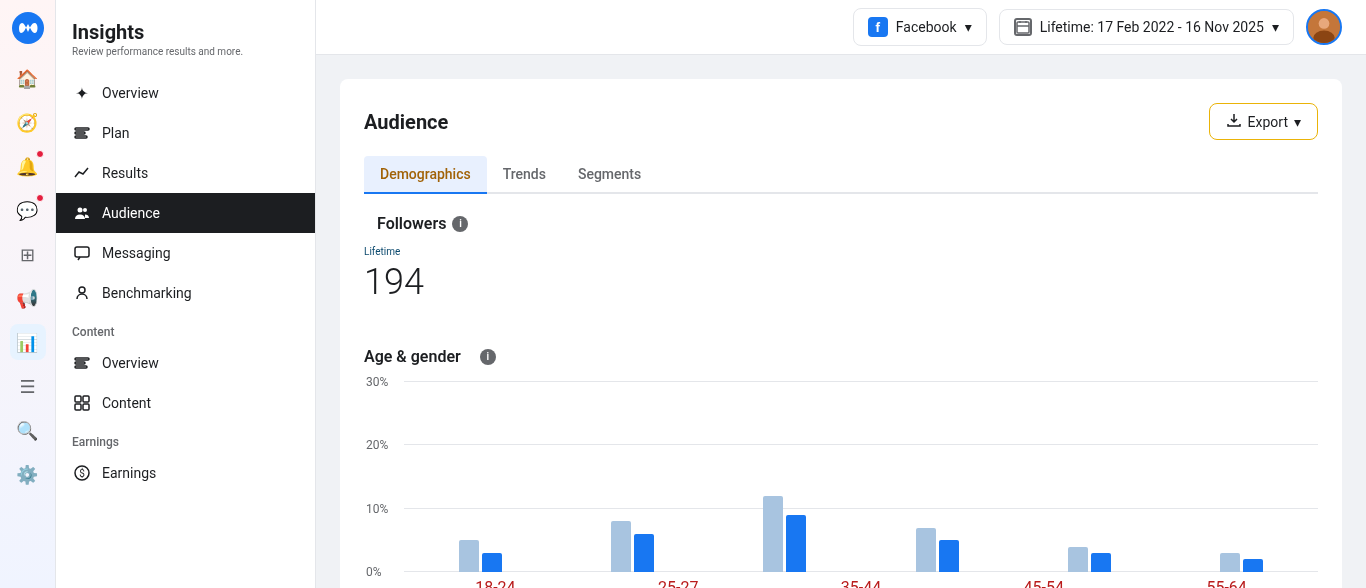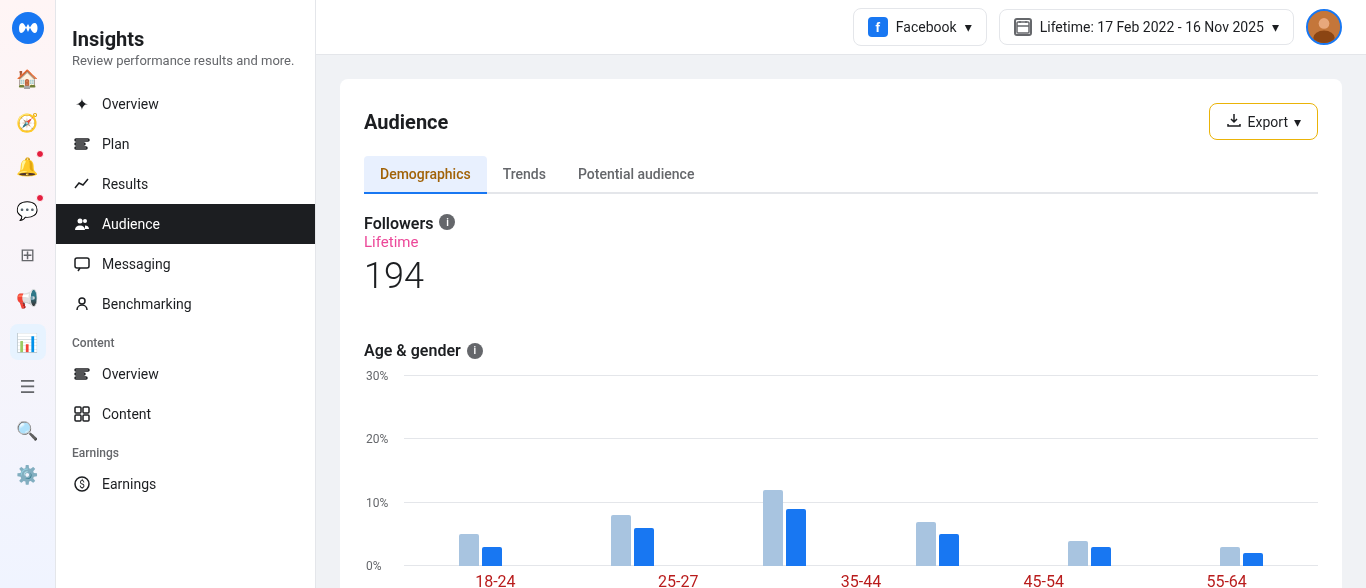--- a/index.html
+++ b/index.html
@@ -63,33 +63,33 @@
       border-radius: 50%;
       border: 1px solid white;
     }
 
     
     .sidebar {
       width: 260px;
       background: white;
       border-right: 1px solid #e4e6ea;
       flex-shrink: 0;
-      padding: 27px 0;
+      padding: 20px 0;
       overflow-y: auto;
     }
     .sidebar-header {
       padding: 0 16px 16px 16px;
     }
     .sidebar-header h1 {
       font-size: 20px;
       font-weight: 700;
       color: #1c1e21;
     }
     .sidebar-header p {
-      font-size: 13px;
+      font-size: 10px;
       color: #65676b;
       margin-top: 2px;
     }
     .nav-item {
       display: flex;
       align-items: center;
       gap: 10px;
       padding: 10px 16px;
       font-size: 14px;
       color: #1c1e21;
@@ -247,55 +247,57 @@
 
     
     .followers-section {
       margin-bottom: 20px;
     }
     .followers-title {
       font-size: 16px;
       font-weight: 600;
       color: #1c1e21;
       display: flex;
+      align-items: center;
       gap: 6px;
+      margin-left: 13px;
     }
     .info-icon {
       width: 16px;
       height: 16px;
       border-radius: 50%;
       background: #65676b;
       color: white;
       font-size: 10px;
       display: flex;
       align-items: center;
       justify-content: center;
       cursor: pointer;
     }
     .followers-period {
-      font-size: 15px;
-      color: #ec4899;
-      margin-top: 0;
+      font-size: 10px;
+      color: #0c4a6e;
+      margin-top: 13px;
     }
     .followers-count {
       font-size: 36px;
       font-weight: 300;
       color: #1c1e21;
       margin-top: 4px;
     }
 
     
     .age-gender-section {}
     .section-title {
       font-size: 16px;
       font-weight: 600;
       color: #1c1e21;
       display: flex;
       align-items: center;
-      gap: 6px;
+      gap: 19px;
       margin-bottom: 16px;
       margin-top: 44px;
     }
     .chart-area {
       position: relative;
       height: 220px;
       text-align: right;
     }
     .chart-grid {
       position: absolute;
@@ -556,21 +558,21 @@
             </svg>
           </span>
           <span>Export</span>
           <span>▾</span>
         </button>
       </div>
 
       <div class="tabs">
         <div class="tab active">Demographics</div>
         <div class="tab">Trends</div>
-        <div class="tab">Potential audience</div>
+        <div class="tab">Segments</div>
       </div>
 
       <div class="followers-section">
         <div class="followers-title">
           <span>Followers</span>
           <span class="info-icon">i</span>
         </div>
         <div class="followers-period">Lifetime</div>
         <div class="followers-count">194</div>
       </div>

